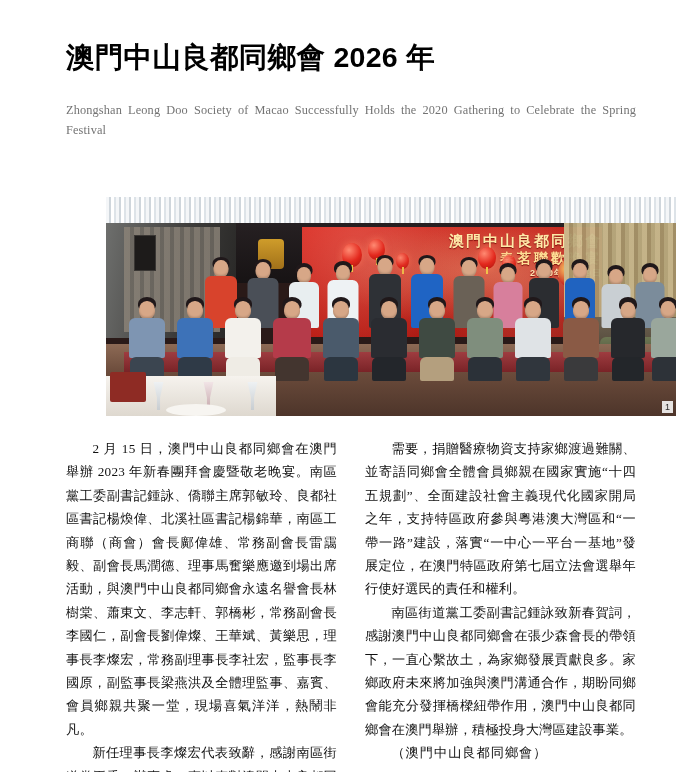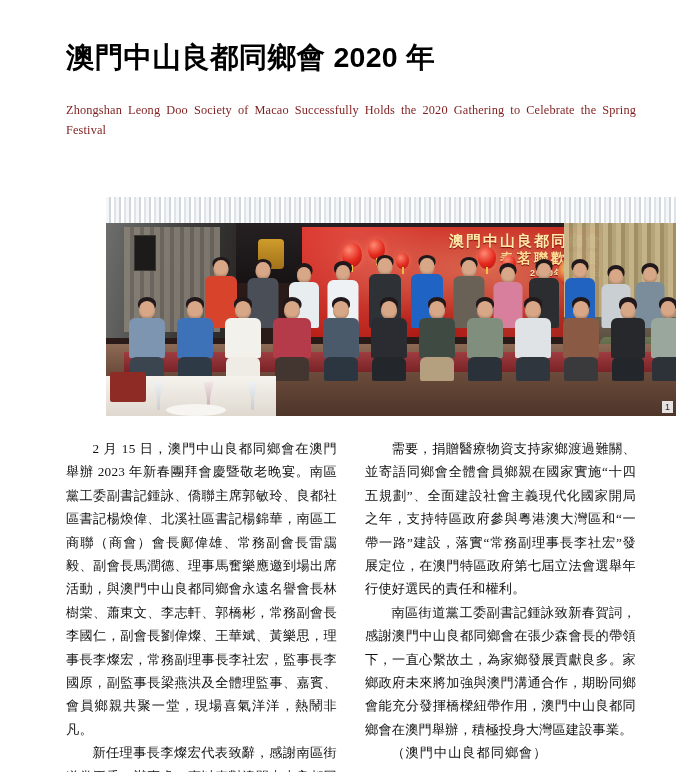--- a/index.html
+++ b/index.html
@@ -47,21 +47,21 @@
   .subtitle {
     position: absolute;
     left: 66px;
     top: 100px;
     width: 570px;
     font-family: "Liberation Serif", "DejaVu Serif", serif;
     font-size: 12.3px;
     line-height: 20px;
     text-align: justify;
     text-align-last: left;
-    color: #7f1d1d;
+    color: #737373;
     letter-spacing: 0.15px;
   }
 
   
   .photo {
     position: absolute;
     left: 66px;
     top: 181px;
     width: 570px;
     height: 219px;
@@ -293,21 +293,21 @@
     text-align: left;
     letter-spacing: 1px;
   }
 </style>
 </head>
 <body>
 
 <div class="page">
 
   <h1 class="headline">
-    <span class="headline-line">澳門中山良都同鄉會 2020 年</span>
+    <span class="headline-line">澳門中山良都同鄉會 2026 年</span>
   </h1>
 
   <div class="subtitle">Zhongshan Leong Doo Society of Macao Successfully Holds the 2020 Gathering to Celebrate the Spring Festival</div>
 
   <figure class="photo">
     <div class="photo-scene">
 
       <div class="ceiling"></div>
       <div class="wall"></div>
       <div class="wall-left-panel"></div>
@@ -482,19 +482,19 @@
     </div>
     <div class="photo-tag">1</div>
   </figure>
 
   <div class="columns">
     <div class="column">
       <p>2 月 15 日，澳門中山良都同鄉會在澳門舉辦 2023 年新春團拜會慶暨敬老晚宴。南區黨工委副書記鍾詠、僑聯主席郭敏玲、良都社區書記楊煥偉、北溪社區書記楊錦華，南區工商聯（商會）會長鄺偉雄、常務副會長雷靄毅、副會長馬潤德、理事馬奮樂應邀到場出席活動，與澳門中山良都同鄉會永遠名譽會長林樹棠、蕭東文、李志軒、郭橋彬，常務副會長李國仁，副會長劉偉燦、王華斌、黃樂思，理事長李燦宏，常務副理事長李社宏，監事長李國原，副監事長梁燕洪及全體理監事、嘉賓、會員鄉親共聚一堂，現場喜氣洋洋，熱鬧非凡。</p>
       <p>新任理事長李燦宏代表致辭，感謝南區街道黨工委、辦事處一直以來對澳門中山良都同鄉會的關心和支持。在新冠肺炎的影響下，澳門中山良都同鄉會積極配合澳門特區政府防疫措施，了解家鄉南區的困難</p>
     </div>
     <div class="column">
-      <p>需要，捐贈醫療物資支持家鄉渡過難關、並寄語同鄉會全體會員鄉親在國家實施“十四五規劃”、全面建設社會主義現代化國家開局之年，支持特區政府參與粵港澳大灣區和“一帶一路”建設，落實“常務副理事長李社宏”發展定位，在澳門特區政府第七屆立法會選舉年行使好選民的責任和權利。</p>
+      <p>需要，捐贈醫療物資支持家鄉渡過難關、並寄語同鄉會全體會員鄉親在國家實施“十四五規劃”、全面建設社會主義現代化國家開局之年，支持特區政府參與粵港澳大灣區和“一帶一路”建設，落實“一中心一平台一基地”發展定位，在澳門特區政府第七屆立法會選舉年行使好選民的責任和權利。</p>
       <p>南區街道黨工委副書記鍾詠致新春賀詞，感謝澳門中山良都同鄉會在張少森會長的帶領下，一直心繫故土，為家鄉發展貢獻良多。家鄉政府未來將加強與澳門溝通合作，期盼同鄉會能充分發揮橋樑紐帶作用，澳門中山良都同鄉會在澳門舉辦，積極投身大灣區建設事業。</p>
       <p class="attribution">（澳門中山良都同鄉會）</p>
     </div>
   </div>
 
 </div>
 
 </body></html>

